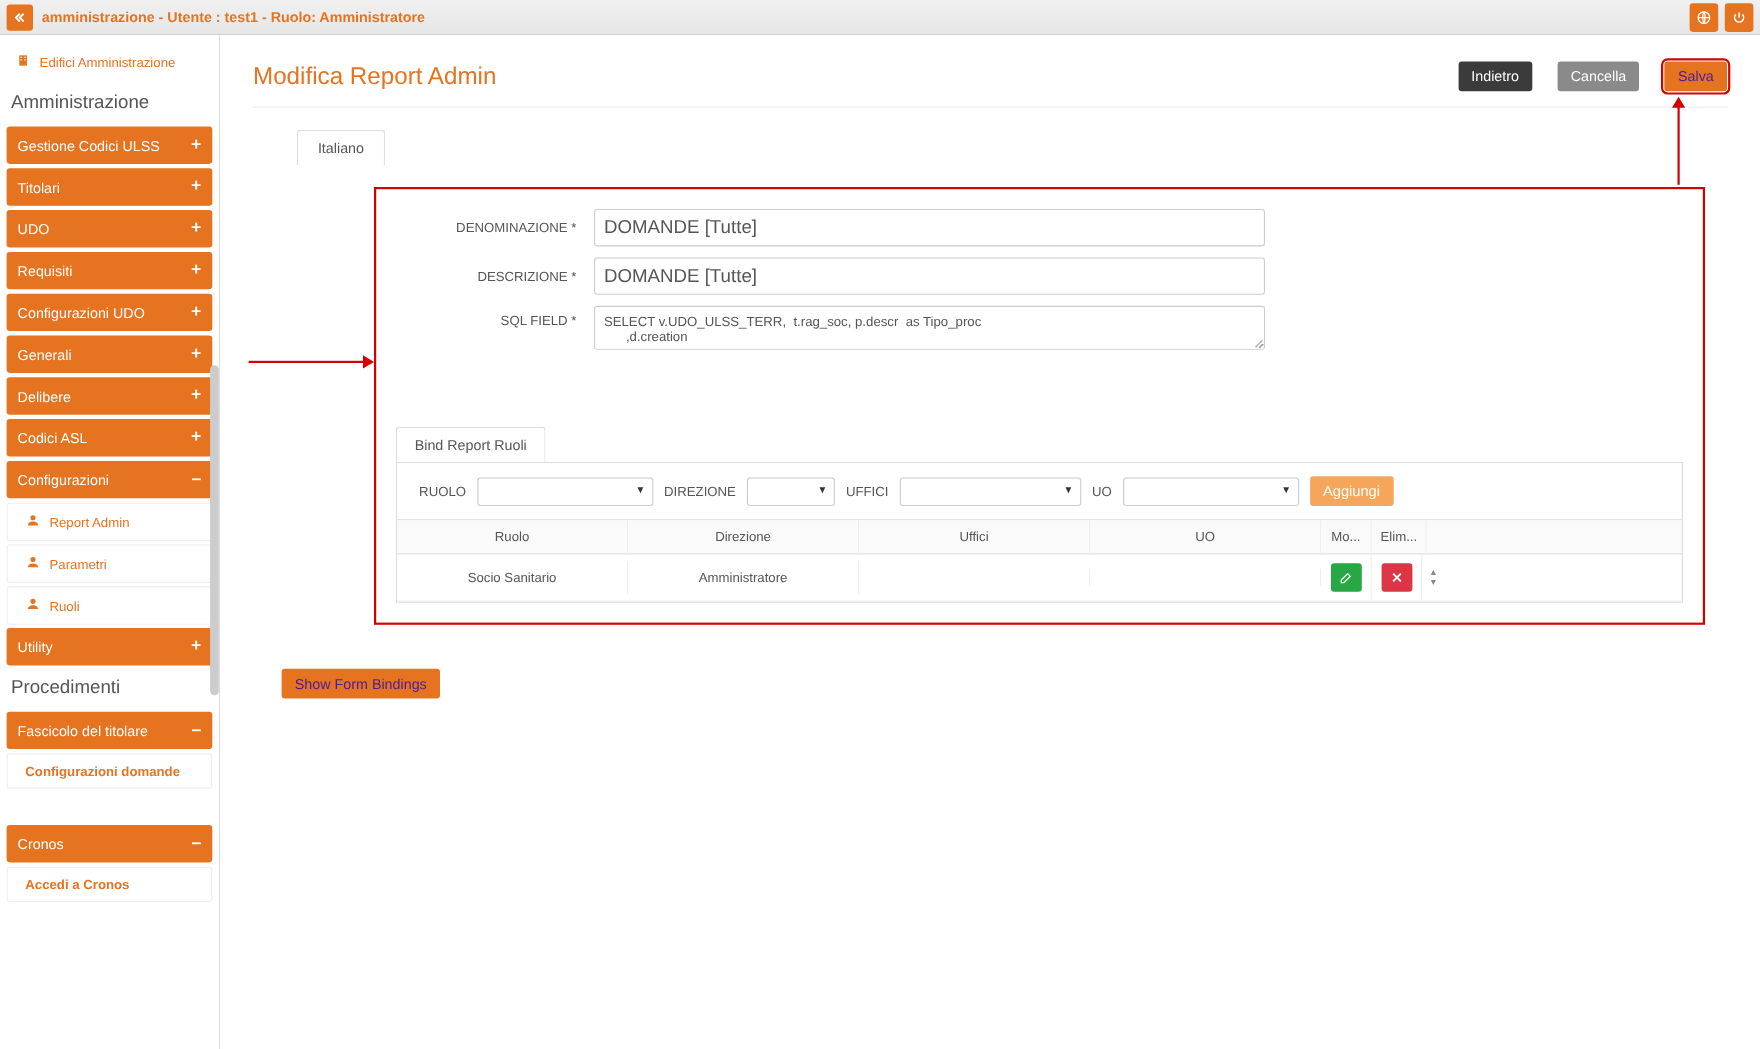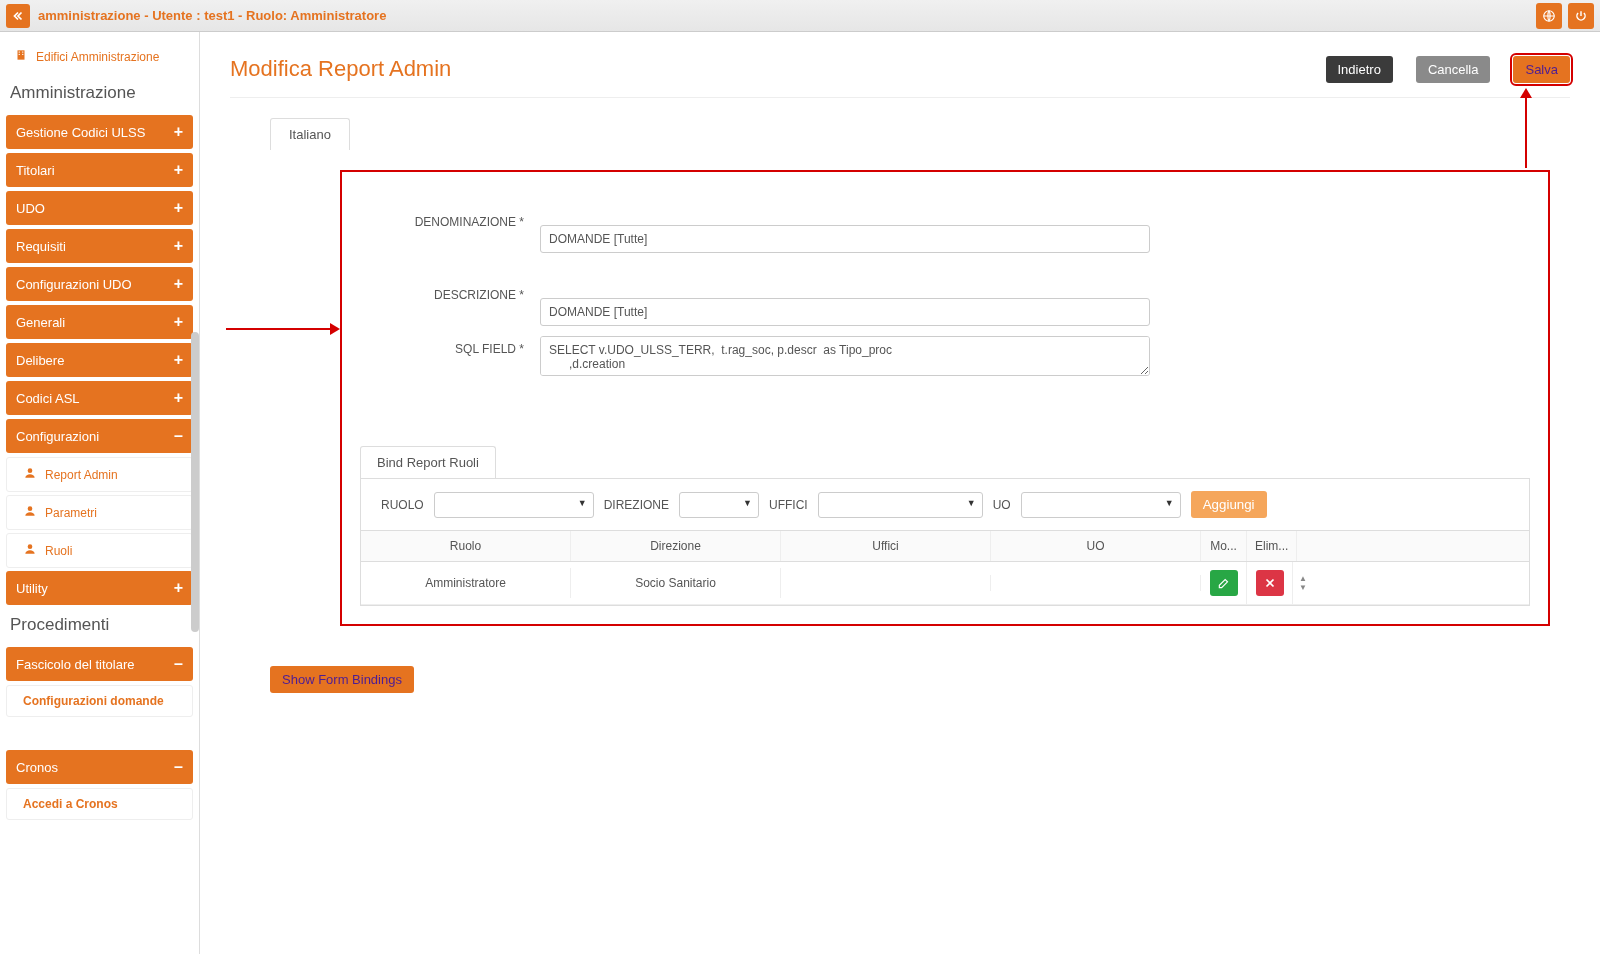--- a/index.html
+++ b/index.html
@@ -36,21 +36,21 @@
 .btn-orange { background: #e57320; color: #4c1d95; }
 .btn-salva { outline: 2px solid #d40000; outline-offset: 1px; }
 
 .tab-bar { margin-left: 40px; }
 .tab { display: inline-block; background: #fff; border: 1px solid #ddd; border-bottom: none; padding: 8px 18px; border-radius: 3px 3px 0 0; color: #555; cursor: pointer; }
 
 .red-box { border: 2px solid #d40000; margin-left: 110px; margin-right: 20px; margin-top: 20px; padding: 18px; position: relative; }
 
 .form-row { display: flex; align-items: center; margin-bottom: 10px; }
 .form-label { width: 180px; text-align: right; padding-right: 16px; color: #555; font-size: 12px; }
-.form-input { flex: 0 0 610px; padding: 6px 8px; border: 1px solid #ccc; border-radius: 3px; font-size: 12px; color: #555; margin-top: 35px; }
+.form-input { flex: 0 0 610px; padding: 6px 8px; border: 1px solid #ccc; border-radius: 3px; font-size: 17px; color: #555; }
 .form-textarea { flex: 0 0 610px; padding: 6px 8px; border: 1px solid #ccc; border-radius: 3px; font-size: 12px; color: #555; height: 40px; resize: vertical; font-family: inherit; }
 
 .sub-tab { display: inline-block; background: #fff; border: 1px solid #ddd; border-bottom: none; padding: 8px 16px; border-radius: 3px 3px 0 0; color: #555; margin-top: 60px; cursor: pointer; }
 .filter-bar { border: 1px solid #ddd; border-bottom: none; padding: 12px 20px; display: flex; align-items: center; gap: 10px; background: #fff; }
 .filter-label { color: #555; font-size: 12px; }
 .filter-select { border: 1px solid #ccc; border-radius: 3px; height: 26px; background: #fff; position: relative; }
 .filter-select::after { content: '▼'; position: absolute; right: 6px; top: 5px; font-size: 9px; color: #333; }
 .fs-ruolo { width: 160px; }
 .fs-dir { width: 80px; }
 .fs-uff { width: 165px; }
@@ -69,21 +69,21 @@
 .gc-elim { flex: 0 0 46px; }
 .gc-scroll { flex: 0 0 20px; border-right: none; }
 .btn-edit { background: #28a745; color: #fff; width: 28px; height: 26px; border-radius: 3px; display: inline-flex; align-items: center; justify-content: center; cursor: pointer; }
 .btn-del { background: #dc3545; color: #fff; width: 28px; height: 26px; border-radius: 3px; display: inline-flex; align-items: center; justify-content: center; cursor: pointer; }
 
 .arrow-h { position: absolute; left: -116px; top: 156px; width: 112px; height: 2px; background: #d40000; }
 .arrow-h::after { content: ''; position: absolute; right: -2px; top: -5px; border-left: 10px solid #d40000; border-top: 6px solid transparent; border-bottom: 6px solid transparent; }
 .arrow-v { position: absolute; right: 21px; top: -82px; width: 2px; height: 78px; background: #d40000; }
 .arrow-v::before { content: ''; position: absolute; left: -5px; top: -2px; border-bottom: 10px solid #d40000; border-left: 6px solid transparent; border-right: 6px solid transparent; }
 
-.show-bindings { margin-top: 40px; margin-left: 40px; }
+.show-bindings { margin-top: 40px; margin-left: 26px; }
 
 svg { width: 14px; height: 14px; }
 </style>
 </head>
 <body>
 
 <div class="topbar">
   <div class="collapse-btn">
     <svg viewBox="0 0 24 24" fill="none" stroke="currentColor" stroke-width="3">
         <path d="M15 6l-6 6 6 6M9 6l-6 6 6 6" transform="translate(3 0)"></path>
@@ -257,22 +257,22 @@
         <div class="grid-head">
           <div class="gc gc-ruolo">Ruolo</div>
           <div class="gc gc-dir">Direzione</div>
           <div class="gc gc-uff">Uffici</div>
           <div class="gc gc-uo">UO</div>
           <div class="gc gc-mod">Mo...</div>
           <div class="gc gc-elim">Elim...</div>
           <div class="gc gc-scroll"></div>
         </div>
         <div class="grid-body-row">
+          <div class="gc gc-dir">Socio Sanitario</div>
           <div class="gc gc-ruolo">Amministratore</div>
-          <div class="gc gc-dir">Socio Sanitario</div>
           <div class="gc gc-uff"></div>
           <div class="gc gc-uo"></div>
           <div class="gc gc-mod">
             <span class="btn-edit">
               <svg viewBox="0 0 24 24" fill="none" stroke="currentColor" stroke-width="2">
                   <path d="M4 20h4l10-10-4-4L4 16v4z"></path>
                 </svg>
             </span>
           </div>
           <div class="gc gc-elim">

